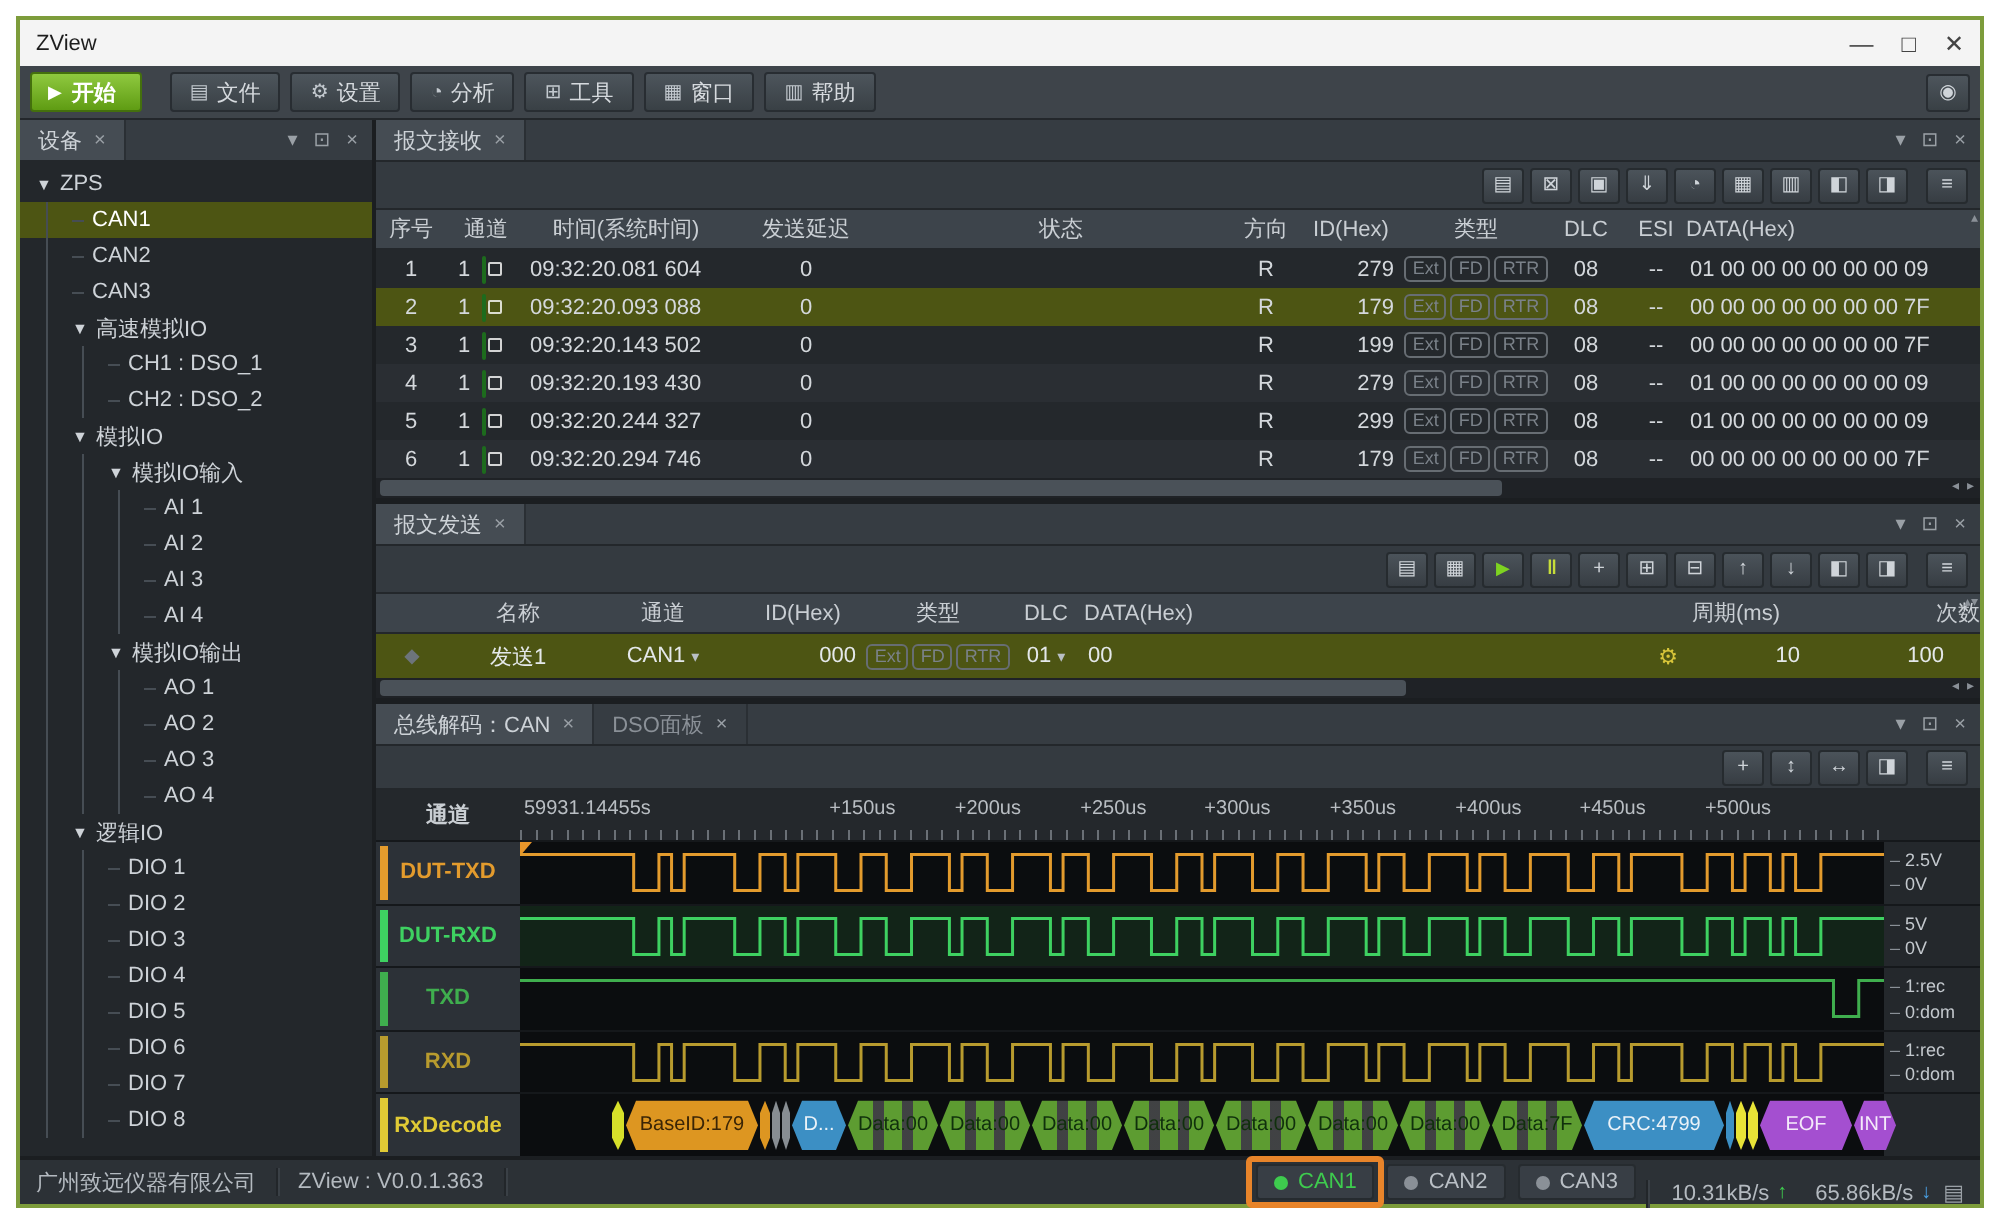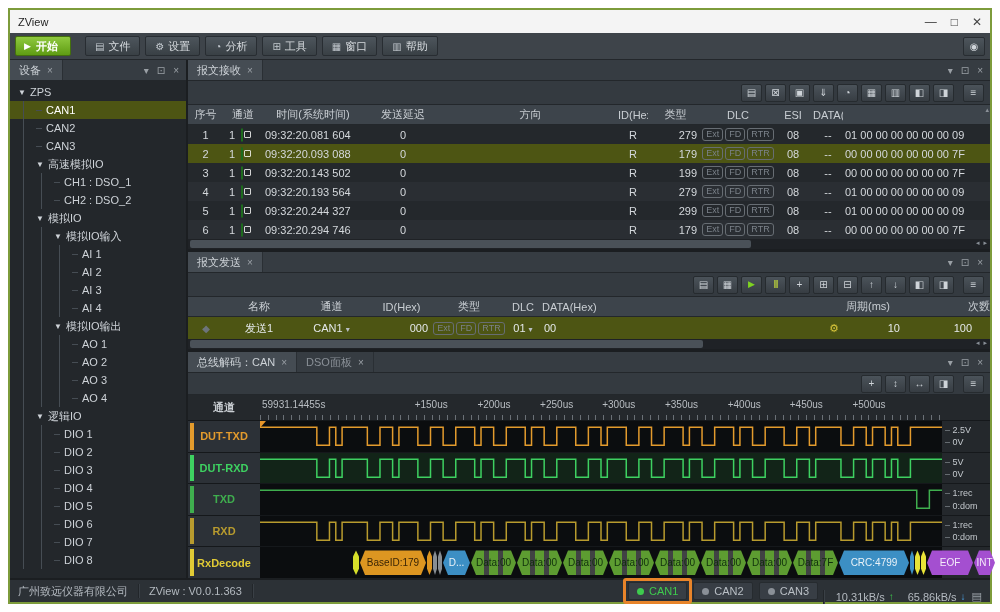--- a/index.html
+++ b/index.html
@@ -68,21 +68,21 @@
   .ruler-right{width:48px;flex:0 0 auto;}
   .chan{flex:1;display:flex;border-top:1px solid #15181b;min-height:0;}
   .chan-label{width:72px;flex:0 0 auto;position:relative;display:flex;align-items:center;justify-content:center;font-size:11px;font-weight:bold;background:#2c3137;}
   .chan-bar{position:absolute;left:2px;top:2px;bottom:2px;width:4px;}
   .chan-plot{flex:1;position:relative;background:#0b0d0f;min-width:0;}
   .chan.sel .chan-plot{background:#11231733;background-color:#122418;}
   .chan-plot svg{position:absolute;inset:0;width:100%;height:100%;}
   .startmark{position:absolute;left:0;top:0;width:0;height:0;border-top:7px solid #e8962a;border-right:6px solid transparent;}
   .chan-right{width:48px;flex:0 0 auto;display:flex;flex-direction:column;justify-content:space-around;font-size:9px;color:#c3c8cd;padding:3px 0 3px 3px;}
   .chan-right span::before{content:"– ";color:#8a9097;}
-  .decode-row{position:absolute;inset:3px 0;display:flex;align-items:stretch;padding-left:47px;}
+  .decode-row{position:absolute;inset:3px 0;display:flex;align-items:stretch;}
   .seg{display:flex;align-items:center;justify-content:center;font-size:10px;margin-right:1px;clip-path:polygon(5px 0,calc(100% - 5px) 0,100% 50%,calc(100% - 5px) 100%,5px 100%,0 50%);white-space:nowrap;overflow:hidden;flex:0 0 auto;}
   .sliver{clip-path:polygon(50% 0,100% 25%,100% 75%,50% 100%,0 75%,0 25%);margin-right:1px;flex:0 0 auto;}
   
   .statusbar{height:24px;background:#2c3136;border-top:2px solid #1b1e21;display:flex;align-items:center;font-size:11px;color:#b4bac0;padding:0 8px;gap:10px;flex:0 0 auto;position:relative;}
   .sep{width:1px;height:14px;background:#22262a;box-shadow:1px 0 0 #3a4046;}
   .chips{position:absolute;left:618px;display:flex;gap:6px;align-items:center;}
   .chip{display:flex;align-items:center;gap:5px;height:18px;padding:0 8px;background:#383e45;border:1px solid #262b2f;border-radius:2px;color:#b9bfc5;}
   .chip .dot{width:7px;height:7px;border-radius:50%;background:#8a9097;}
   .chip.on{color:#3ecb4e;}
   .chip.on .dot{background:#3ecb4e;}
@@ -374,20 +374,21 @@
                 <span>◨</span>
               </div>
               <div class="mini menu">≡</div>
             </div>
           <div style="position:relative;">
             <div class="ghead" id="rx-head" style="grid-template-columns:35px 40px 100px 80px 175px 30px 55px 70px 40px 30px 1fr;">
                 <span>序号</span>
                 <span>通道</span>
                 <span>时间(系统时间)</span>
                 <span>发送延迟</span>
+                <span>状态</span>
                 <span>方向</span>
                 <span>ID(Hex)</span>
                 <span>类型</span>
                 <span>DLC</span>
                 <span>ESI</span>
                 <span style="text-align: left;">DATA(Hex)</span>
               </div>
             <div class="vmini">▴</div>
           </div>
           <div id="rx-rows">
@@ -442,21 +443,21 @@
                   <span class="badge">RTR</span>
                 </span>
                 <span class="cell-c">08</span>
                 <span class="cell-c">--</span>
                 <span class="cell-l">00 00 00 00 00 00 00 7F</span>
               </div>
               <div class="grow alt" style="grid-template-columns: 35px 18px 22px 100px 80px 175px 30px 55px 70px 40px 30px 1fr;">
                 <span class="cell-c">4</span>
                 <span class="cell-c">1</span>
                 <span><span class="chk"></span></span>
-                <span class="cell-l">09:32:20.193 564</span>
+                <span class="cell-l">09:32:20.193 430</span>
                 <span class="cell-c">0</span>
                 <span class="cell-c"></span>
                 <span class="cell-c">R</span>
                 <span class="cell-r">279</span>
                 <span class="badges">
                   <span class="badge">Ext</span>
                   <span class="badge">FD</span>
                   <span class="badge">RTR</span>
                 </span>
                 <span class="cell-c">08</span>

